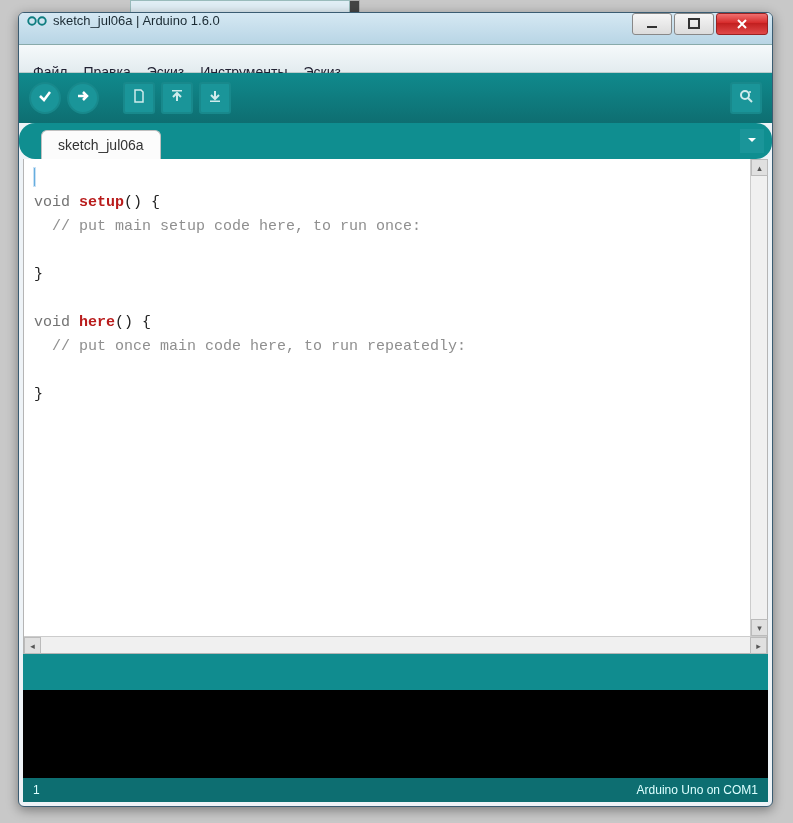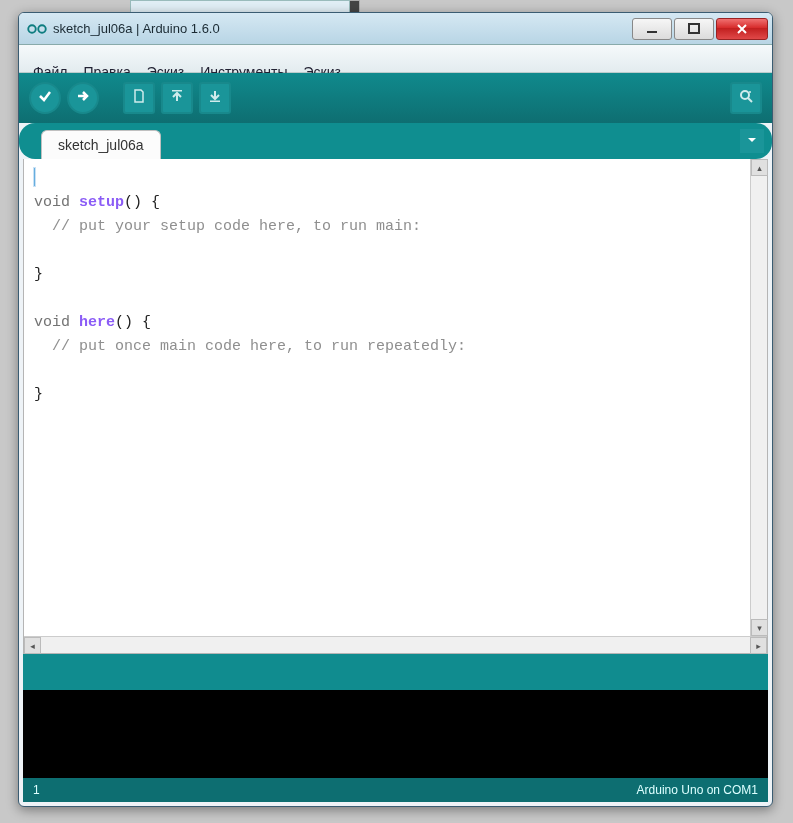--- a/index.html
+++ b/index.html
@@ -30,21 +30,21 @@
       display: flex;
       flex-direction: column;
       overflow: hidden;
     }
     
     .titlebar {
       height: 32px;
       background: linear-gradient(#d5e8f3, #b8d5e5);
       border-bottom: 1px solid #8aa;
       display: flex;
-      align-items: center;
+      align-items: flex-start;
       padding: 0 4px 0 8px;
     }
     .app-icon {
       width: 20px; height: 16px;
       margin-right: 6px;
       display: flex; align-items: center; justify-content: center;
     }
     .app-icon svg { width: 20px; height: 12px; }
     .title-text {
       font-size: 13px;
@@ -150,21 +150,21 @@
       padding: 8px 10px;
       font-family: "Consolas", "Courier New", monospace;
       font-size: 15px;
       line-height: 1.6;
       white-space: pre;
       color: #222;
       overflow: hidden;
       position: relative;
     }
     .kw-type { color: #737373; }
-    .kw-fn { color: #8b5cf6; font-weight: bold; }
+    .kw-fn { color: #b91c1c; font-weight: bold; }
     .comment { color: #8f8f8f; }
     .cursor-mark {
       position: absolute;
       left: 10px; top: 9px;
       width: 1px; height: 18px;
       background: rgba(0,120,200,0.6);
       box-shadow: 0 0 0 1px rgba(120,180,230,0.4);
     }
     .vscroll {
       position: absolute;
@@ -323,21 +323,21 @@
         <svg width="12" height="12" viewBox="0 0 12 12">
             <path d="M2 4 L6 8 L10 4" fill="#fff"></path>
           </svg>
       </span>
     </div>
   </div>
 
   <div class="editor-wrap">
     <div class="editor">
 <span class="cursor-mark"></span><span class="kw-type">void</span> <span class="kw-fn">setup</span><span>() {</span>
-<span class="comment">  // put your setup code here, to run main:</span>
+<span class="comment">  // put main setup code here, to run once:</span>
 <span></span>
 <span>}</span>
 <span></span>
 <span class="kw-type">void</span> <span class="kw-fn">here</span><span>() {</span>
 <span class="comment">  // put once main code here, to run repeatedly:</span>
 <span></span>
 <span>}</span>
     </div>
     <div class="vscroll">
       <div class="arrow">▴</div>

